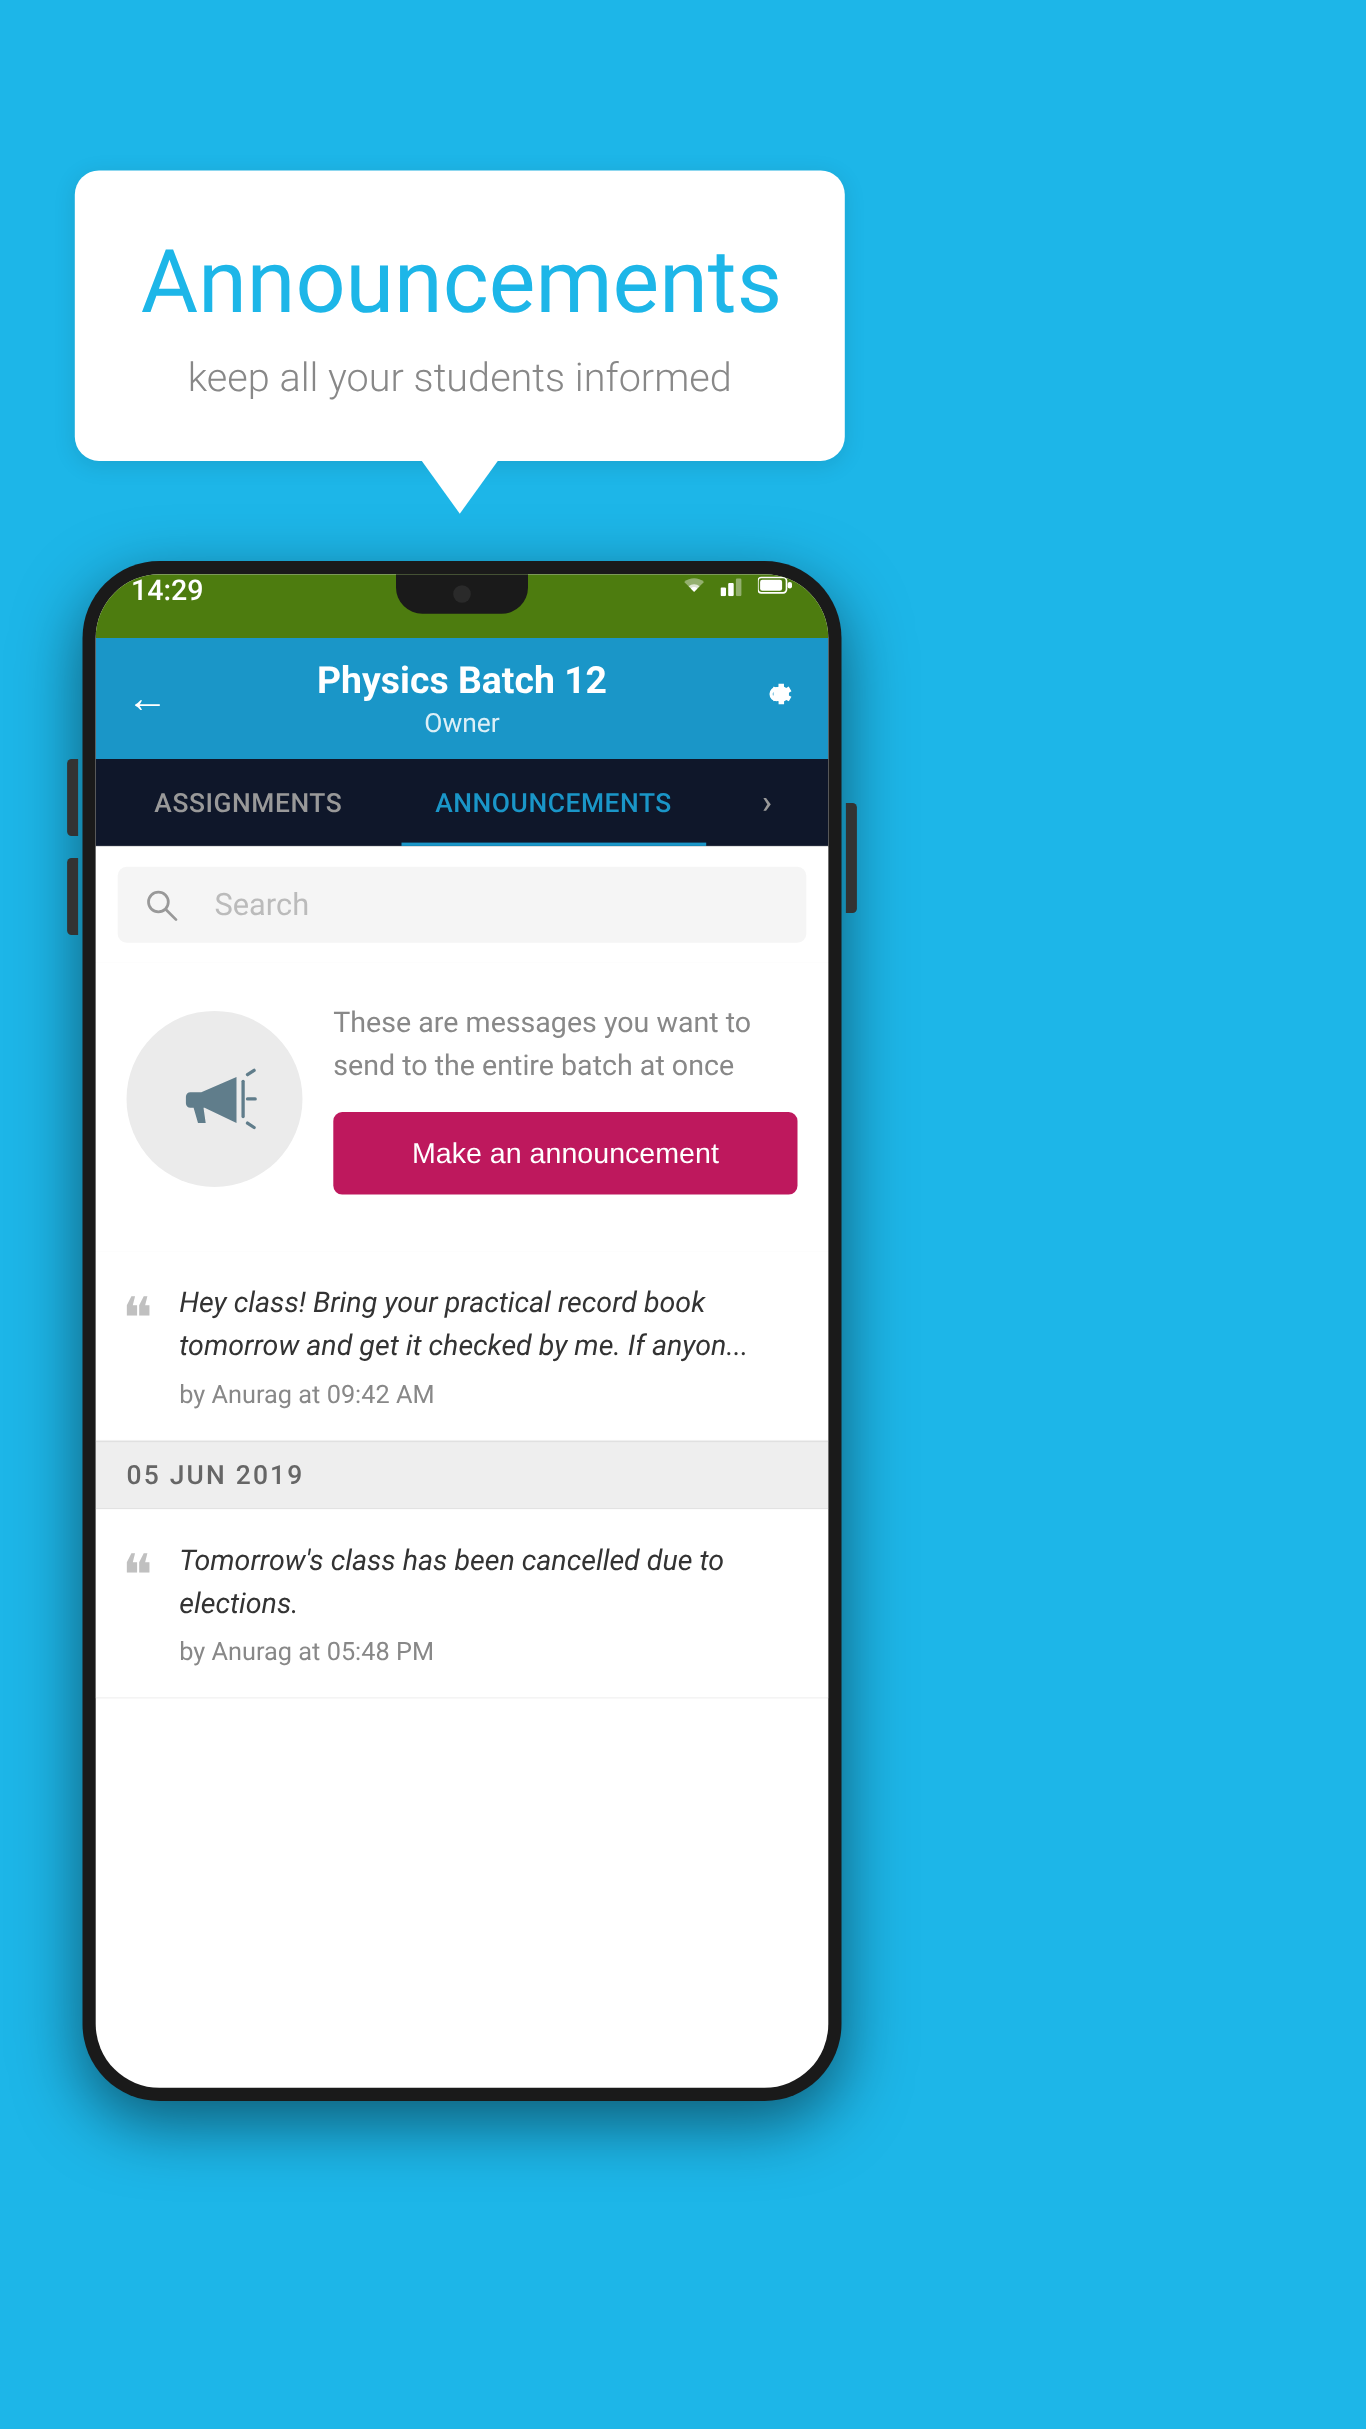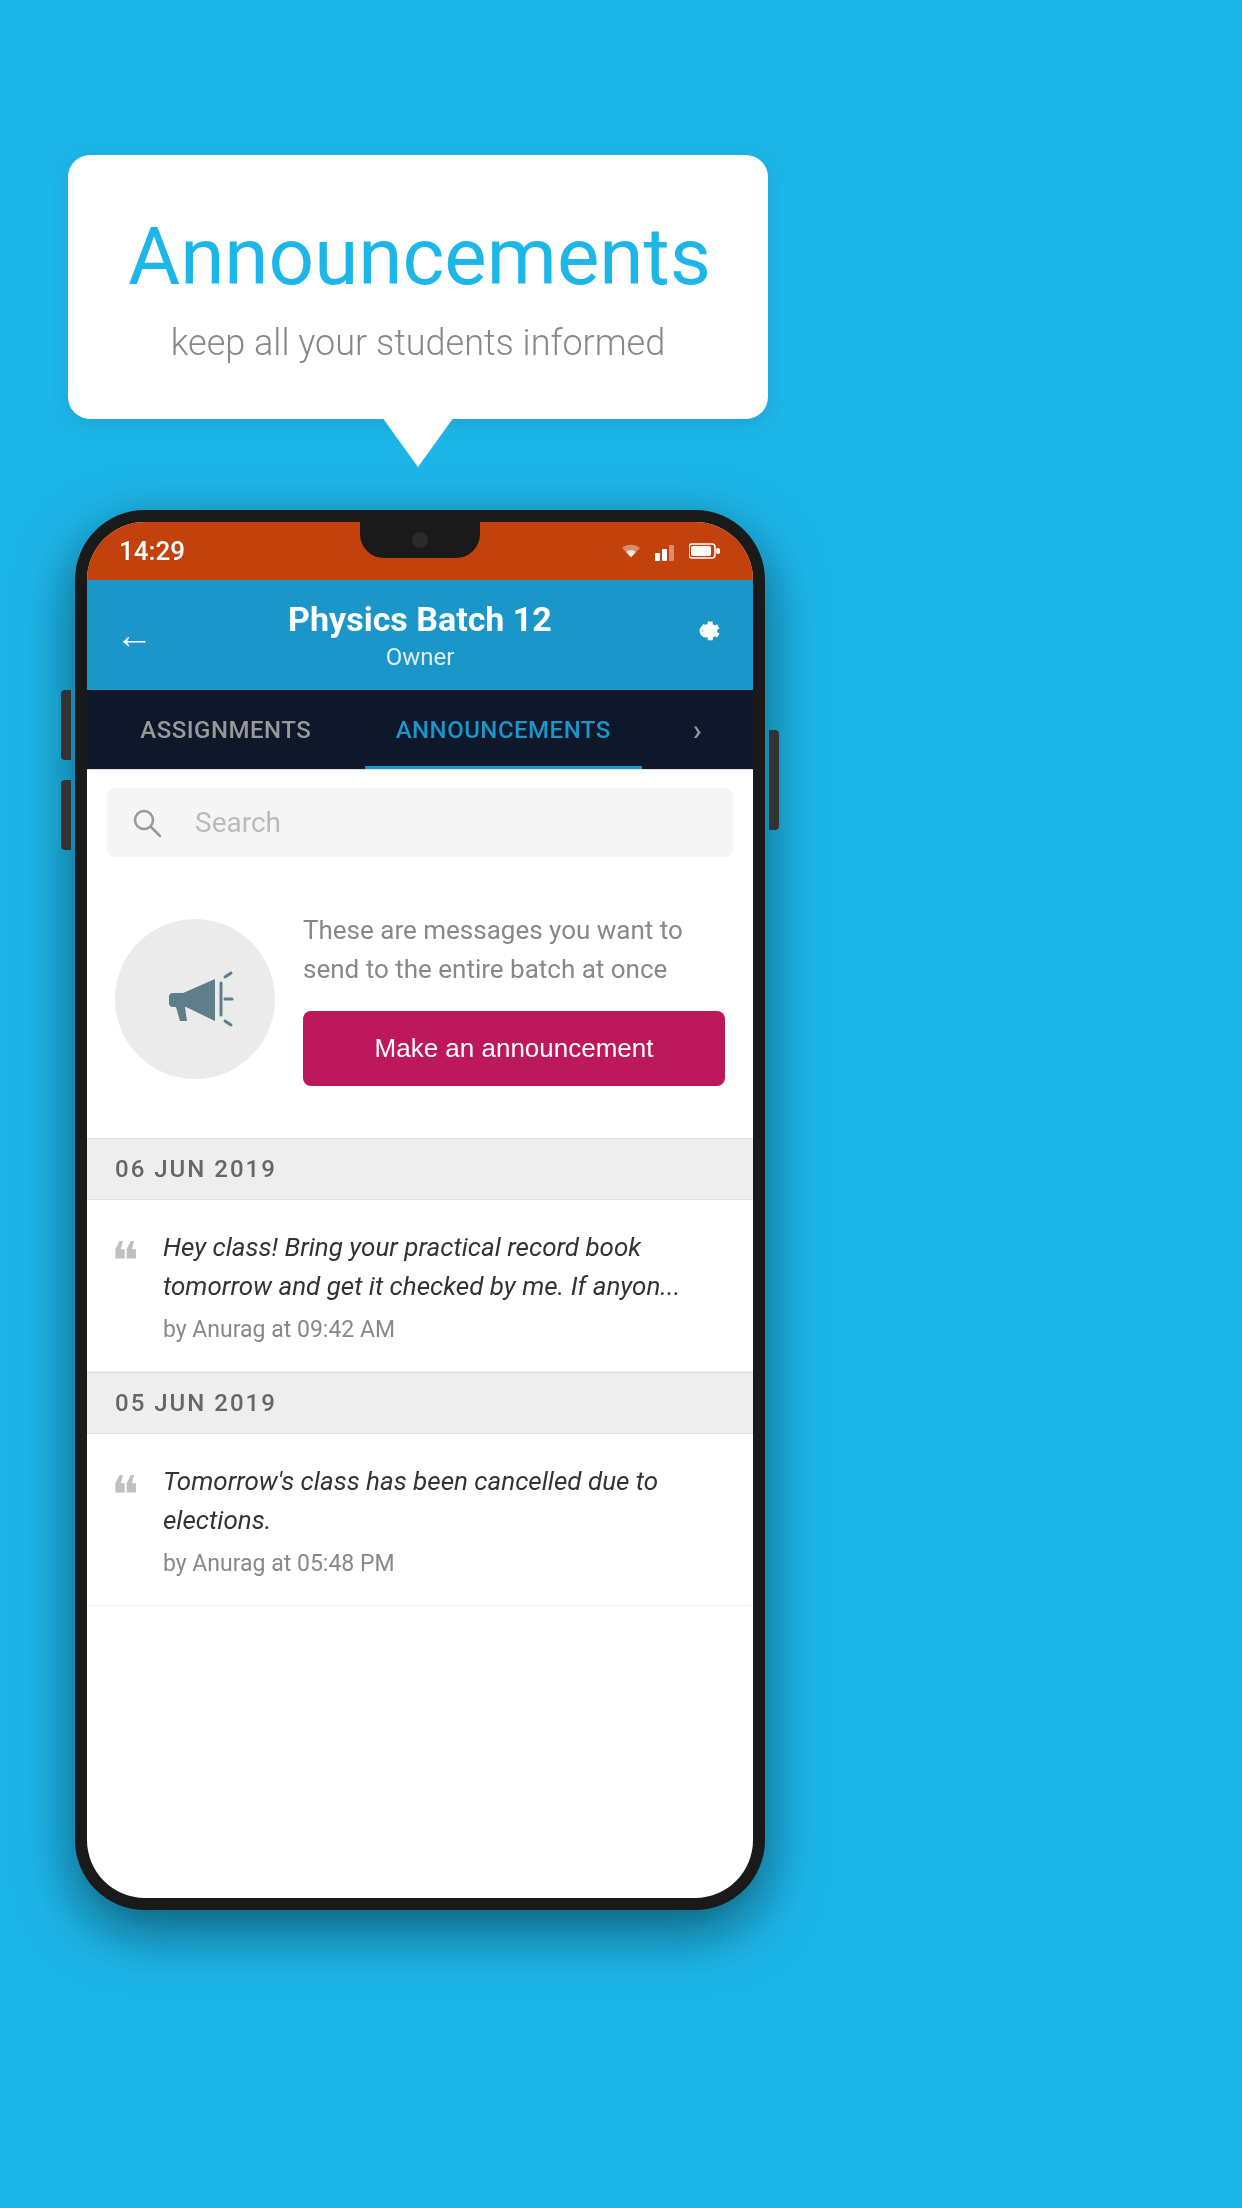--- a/index.html
+++ b/index.html
@@ -109,24 +109,24 @@
       width: 100%;
       height: 100%;
       background: white;
       border-radius: 58px;
       overflow: hidden;
       position: relative;
     }
 
     
     .status-bar {
-      background: #c2410c;
+      background: #4d7c0f;
       height: 58px;
       display: flex;
-      align-items: center;
+      align-items: flex-start;
       justify-content: space-between;
       padding: 0 32px;
       position: relative;
     }
 
     .status-time {
       color: white;
       font-size: 26px;
       font-weight: 500;
     }
@@ -443,23 +443,20 @@
               <line x1="70" y1="40" x2="77" y2="40" stroke="#607D8B" stroke-width="3" stroke-linecap="round"></line>
               <line x1="70" y1="62" x2="76" y2="66" stroke="#607D8B" stroke-width="3" stroke-linecap="round"></line>
             </svg>
           </div>
           <div class="announce-right">
             <div class="announce-desc">These are messages you want to send to the entire batch at once</div>
             <button class="make-announcement-btn">Make an announcement</button>
           </div>
         </div>
 
-        <div class="date-divider">
-          <span>06  JUN  2019</span>
-        </div>
 
         <div class="announcement-item">
           <div class="quote-icon">❝</div>
           <div class="announce-content">
             <div class="announce-text">Hey class! Bring your practical record book tomorrow and get it checked by me. If anyon...</div>
             <div class="announce-meta">by Anurag at 09:42 AM</div>
           </div>
         </div>
 
         <div class="date-divider">

